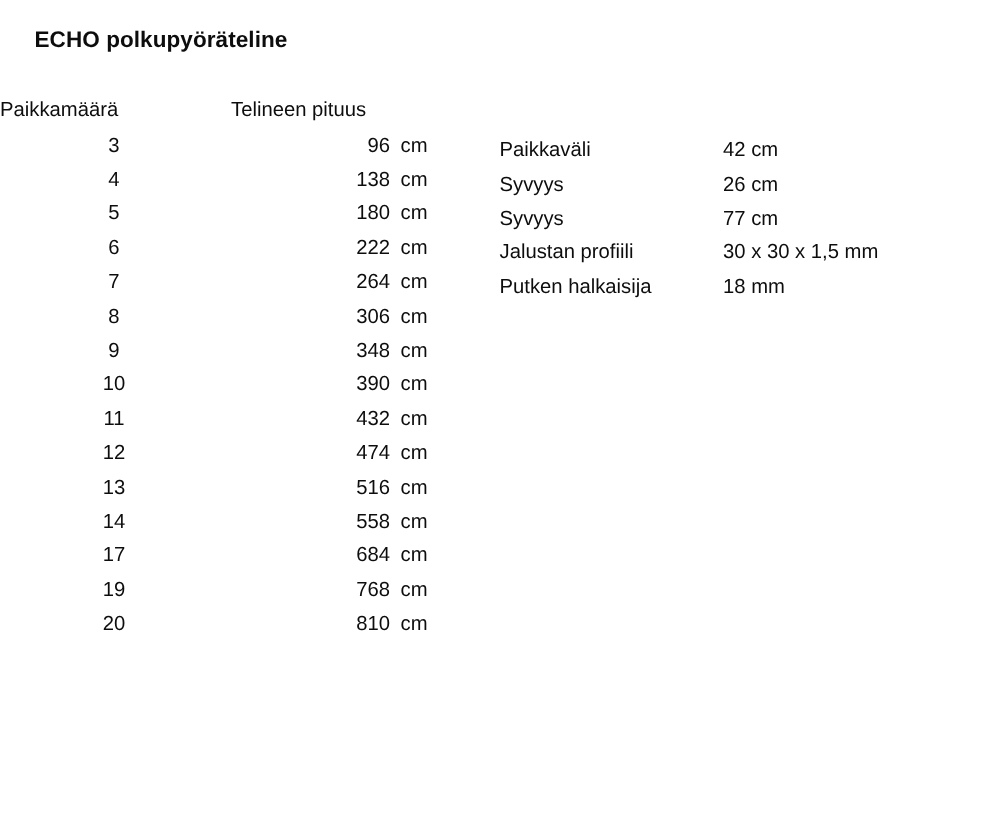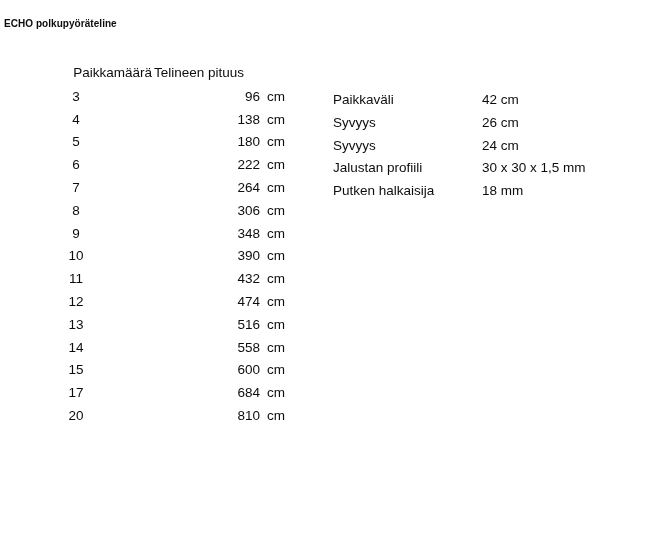--- a/index.html
+++ b/index.html
@@ -11,23 +11,23 @@
     width: 660px;
     height: 543px;
     position: relative;
     font-family: "Liberation Sans", sans-serif;
     color: #0d0d0d;
     -webkit-font-smoothing: antialiased;
   }
 
   #page-title {
     position: absolute;
-    left: 4px;
+    left: 23px;
     top: 18px;
-    font-size: 10px;
+    font-size: 15px;
     font-weight: bold;
     letter-spacing: 0.05px;
     white-space: nowrap;
   }
 
   
   #length-table {
     position: absolute;
     left: 0px;
     top: 62px;
@@ -50,21 +50,21 @@
   }
   .col-length {
     width: 106px;
     text-align: right;
   }
   .col-unit {
     width: 40px;
     text-align: left;
     padding-left: 7px !important;
   }
-  #length-table thead th.col-count { text-align: right; }
+  #length-table thead th.col-count { text-align: left; }
   #length-table thead th.col-length {
     text-align: left;
     padding-left: 2px !important;
     margin-top: 43px;
   }
   #length-table thead th.col-unit { text-align: left; }
   #length-table thead th { padding-bottom: 1px; }
 
   
   #spec-list {
@@ -152,50 +152,50 @@
         <td class="col-count">13</td>
         <td class="col-length">516</td>
         <td class="col-unit">cm</td>
       </tr>
       <tr>
         <td class="col-count">14</td>
         <td class="col-length">558</td>
         <td class="col-unit">cm</td>
       </tr>
       <tr>
-        <td class="col-count">15</td>
-        <td class="col-length">600</td>
-        <td class="col-unit">cm</td>
-      </tr>
-      <tr>
         <td class="col-count">17</td>
         <td class="col-length">684</td>
         <td class="col-unit">cm</td>
       </tr>
       <tr>
+        <td class="col-count">19</td>
+        <td class="col-length">768</td>
+        <td class="col-unit">cm</td>
+      </tr>
+      <tr>
         <td class="col-count">20</td>
         <td class="col-length">810</td>
         <td class="col-unit">cm</td>
       </tr>
     </tbody>
 </table>
 
 <table id="spec-list">
   <tbody id="spec-list-body">
       <tr>
         <td class="spec-label">Paikkaväli</td>
         <td class="spec-value">42 cm</td>
       </tr>
       <tr>
         <td class="spec-label">Syvyys</td>
         <td class="spec-value">26 cm</td>
       </tr>
       <tr>
         <td class="spec-label">Syvyys</td>
-        <td class="spec-value">24 cm</td>
+        <td class="spec-value">77 cm</td>
       </tr>
       <tr>
         <td class="spec-label">Jalustan profiili</td>
         <td class="spec-value">30 x 30 x 1,5 mm</td>
       </tr>
       <tr>
         <td class="spec-label">Putken halkaisija</td>
         <td class="spec-value">18 mm</td>
       </tr>
     </tbody>

